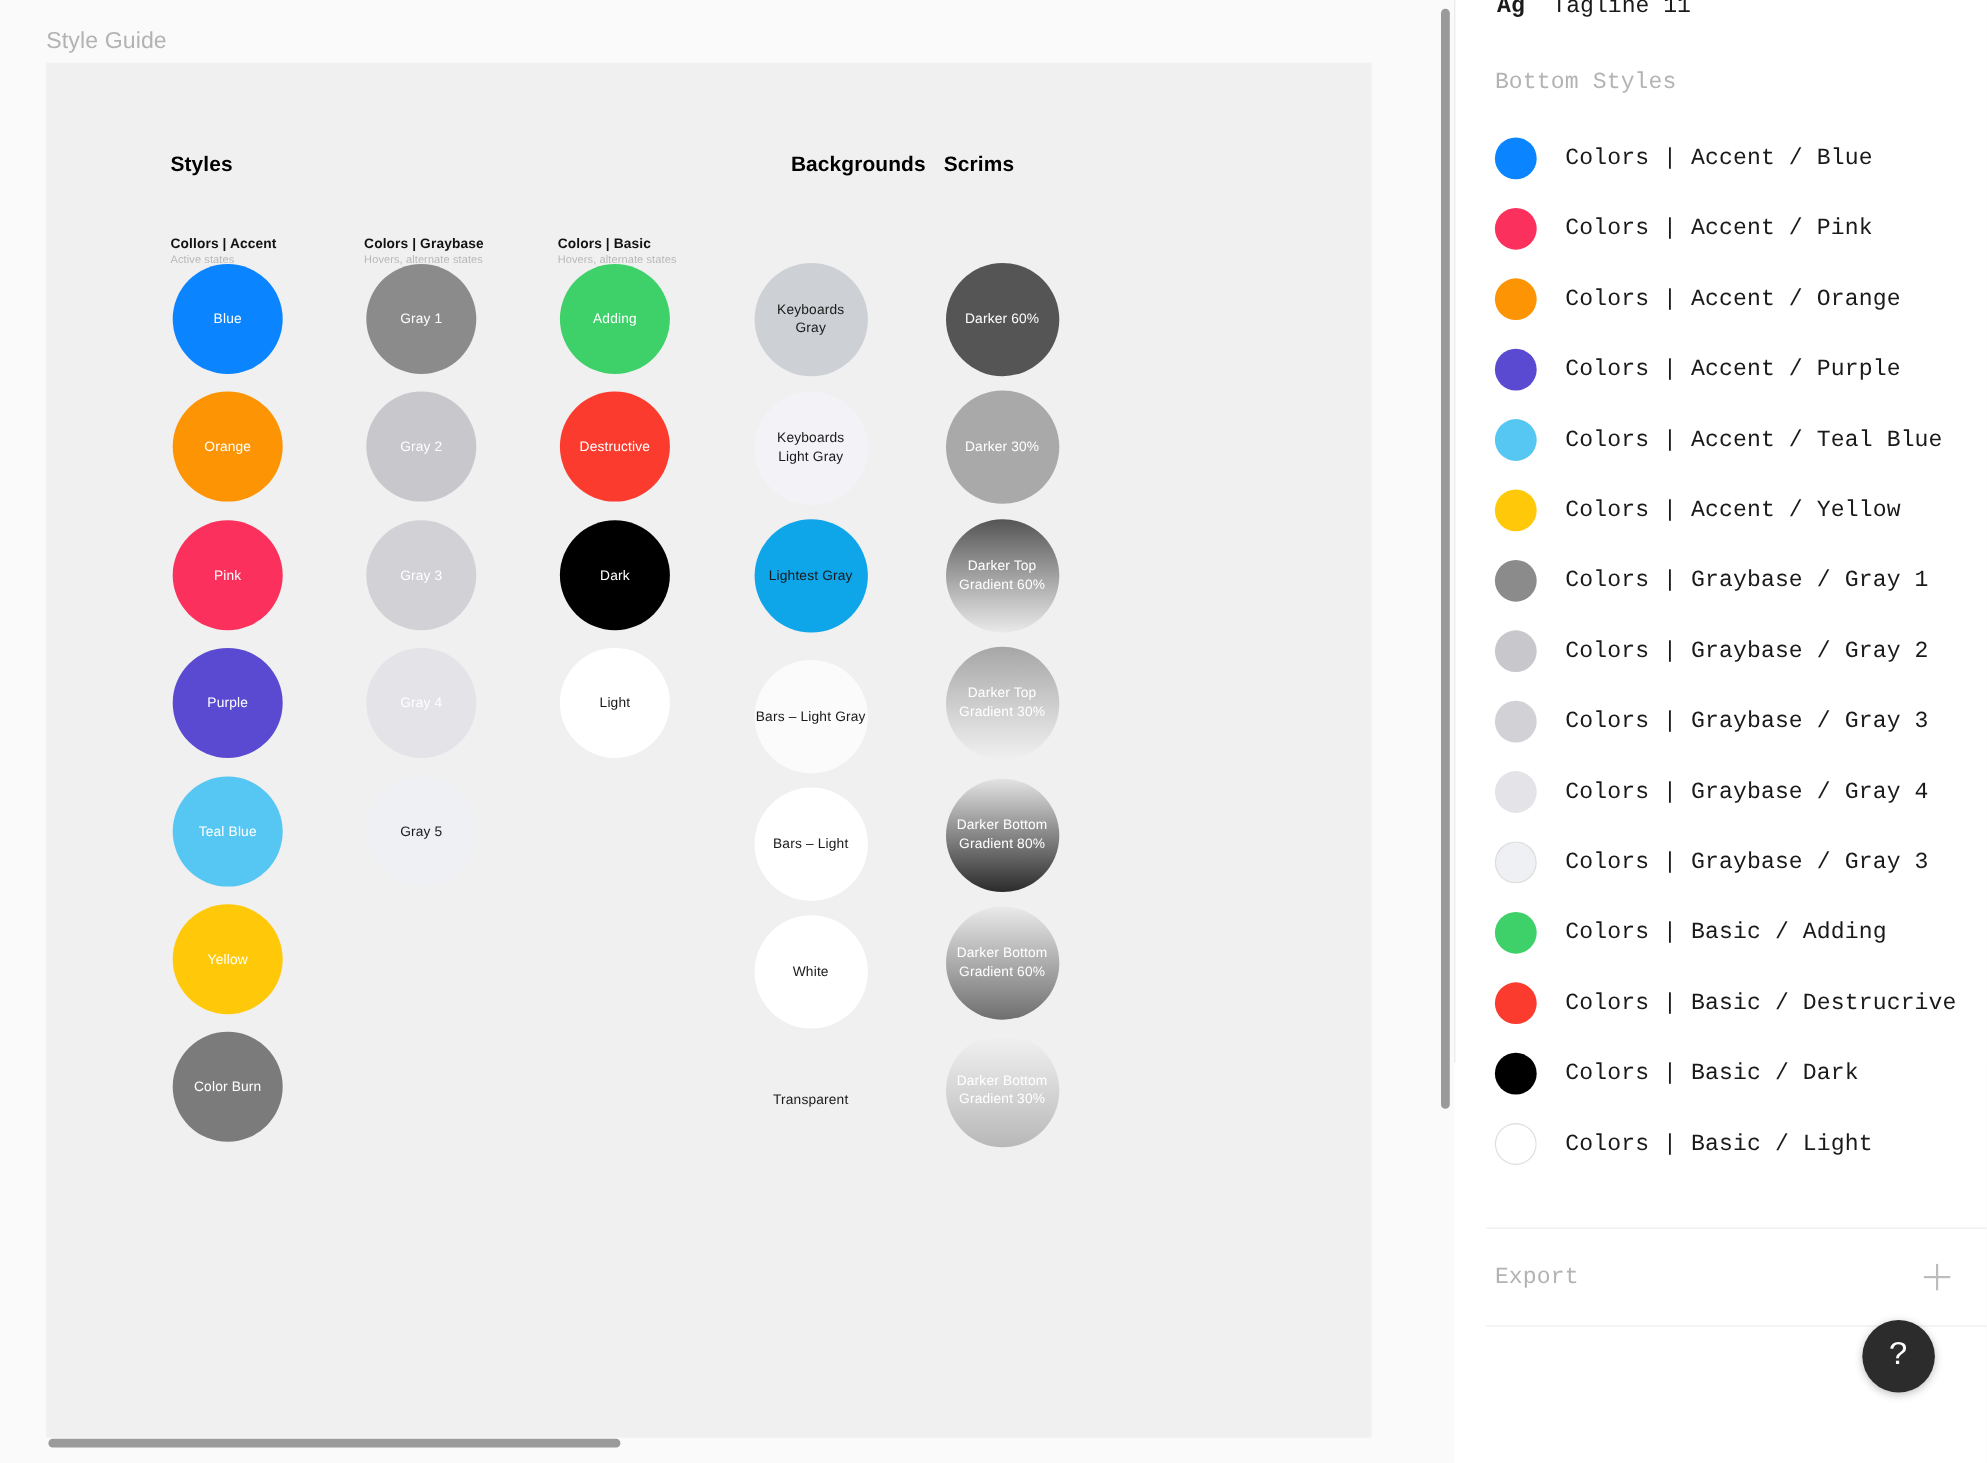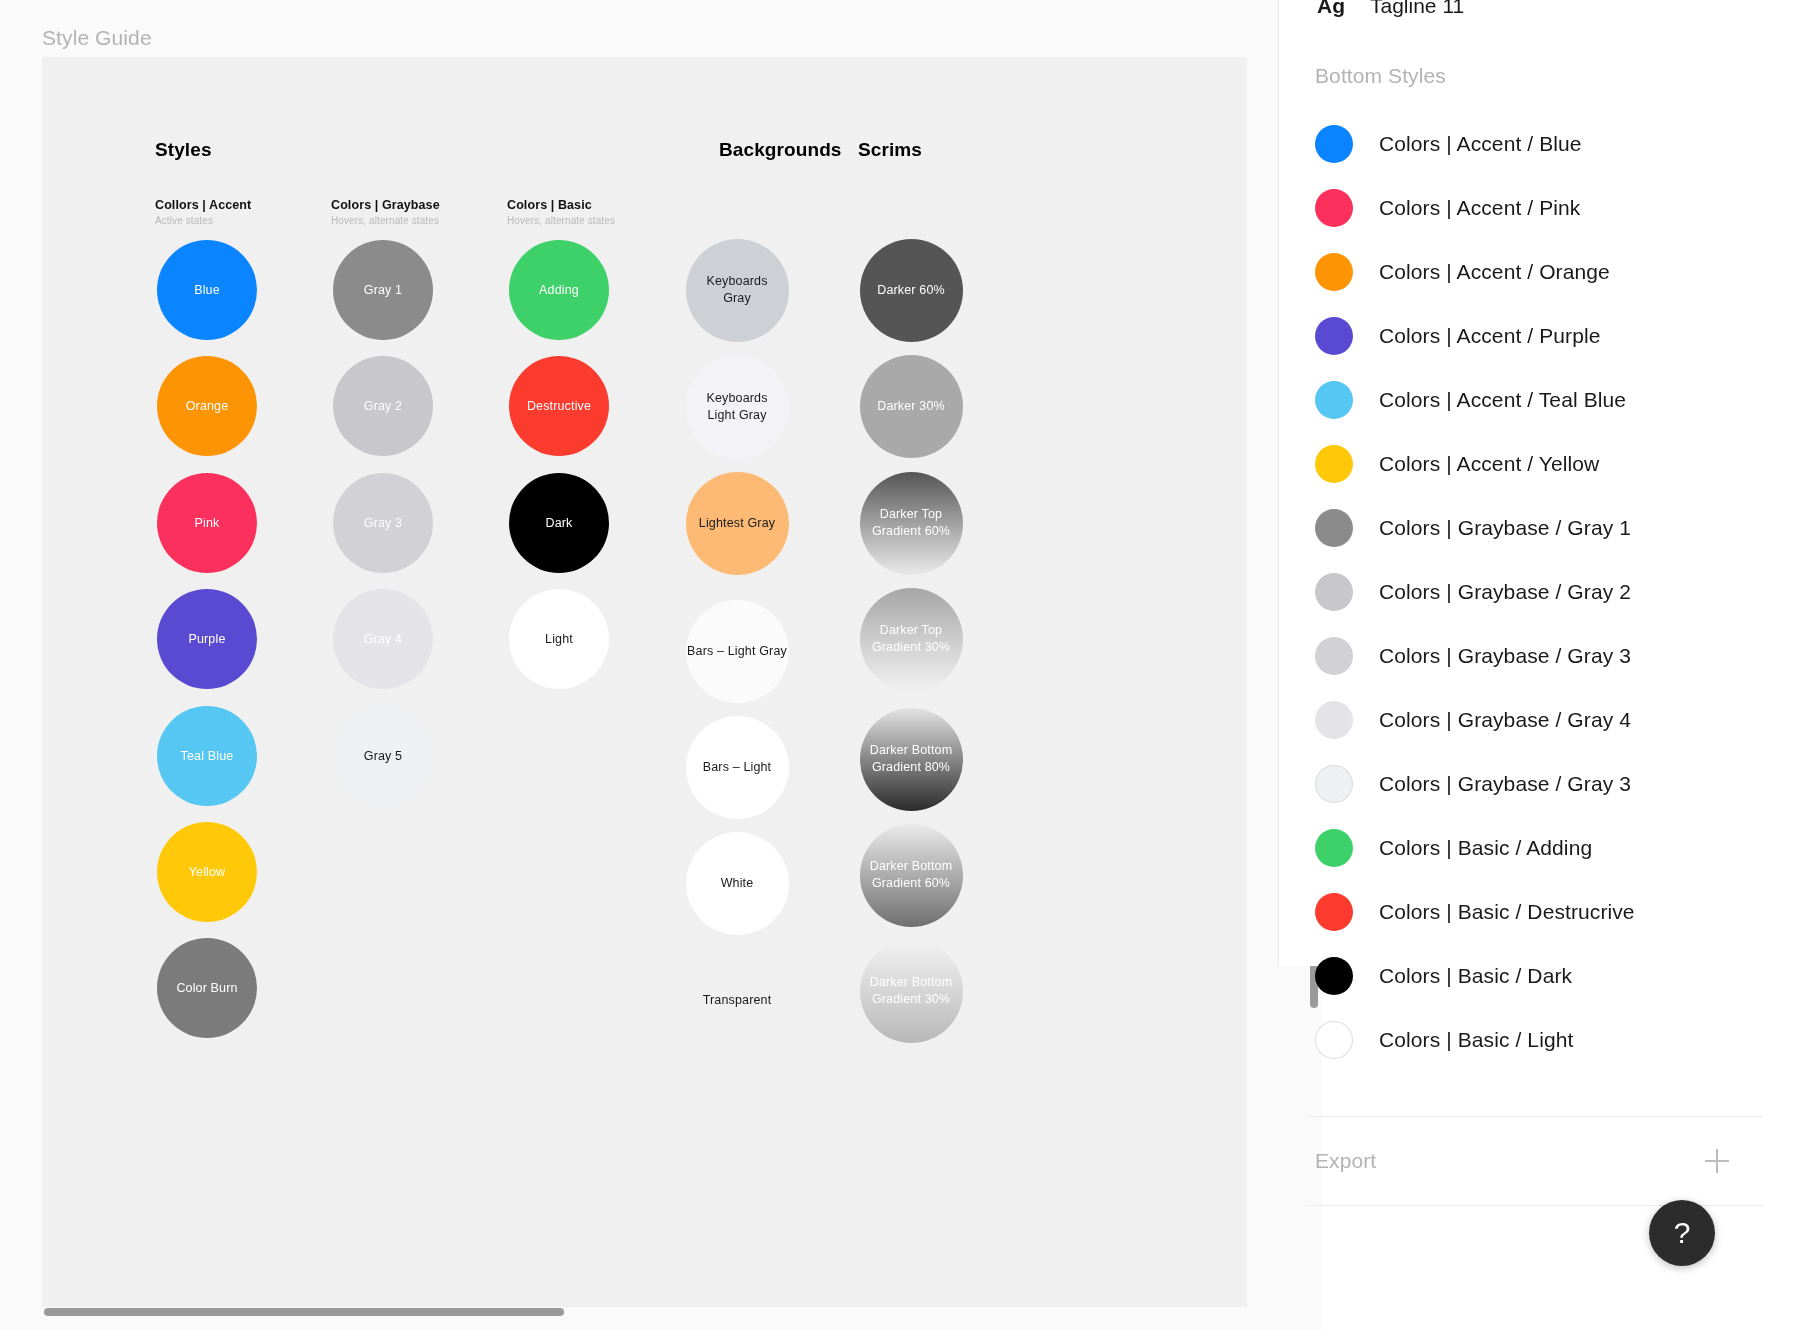--- a/index.html
+++ b/index.html
@@ -28,21 +28,21 @@
     width: 1205px; height: 1250px;
     background: #f0f0f0;
   }
 
   .section-head {
     position: absolute;
     font-size: 19px; font-weight: bold; color: #000;
     letter-spacing: .1px;
   }
   .col-label { position: absolute; }
-  .col-label .t1 { font-size: 12.5px; font-weight: bold; color: #111; letter-spacing: .1px; line-height: 16px;}
+  .col-label .t1 { font-size: 12.5px; font-weight: bold; color: #111; letter-spacing: .1px; line-height: 16px; margin-top: 16px;}
   .col-label .t2 { font-size: 10px; color: #b8b8b8; letter-spacing: .1px; line-height: 16px;}
 
   .swatch {
     position: absolute;
     border-radius: 50%;
     display: flex; align-items: center; justify-content: center;
     text-align: center;
     font-size: 12.5px;
     line-height: 17px;
     letter-spacing: .15px;
@@ -55,24 +55,25 @@
   }
   
   #vscroll-thumb {
     position: absolute; right: 4px; top: 8px;
     width: 8px; height: 1000px; border-radius: 4px;
     background: #9a9a9a;
   }
 
   
   #right-panel {
-    position: absolute; left: 1278px; top: 0;
+    position: absolute; left: 1322px; top: 0;
     width: 484px; height: 966px;
     background: #ffffff;
     border-left: 1px solid #e6e6e6;
+    font-family: Liberation Mono, monospace;
   }
   #type-row {
     position: absolute; left: 0; top: -16px;
     width: 484px; height: 44px;
     display: flex; align-items: center;
   }
   #type-ag {
     margin-left: 38px; font-size: 21px; font-weight: bold; color: #1a1a1a;
   }
   #type-name {
@@ -176,21 +177,21 @@
           <div class="swatch" style="left: 291px; top: 532px; width: 100px; height: 100px; background: rgb(227, 227, 232); color: rgb(255, 255, 255);">Gray 4</div>
           <div class="swatch" style="left: 291px; top: 649px; width: 100px; height: 100px; background: rgb(239, 240, 243); color: rgb(26, 26, 26);">Gray 5</div>
           <div class="swatch" style="left: 467px; top: 183px; width: 100px; height: 100px; background: rgb(62, 209, 106); color: rgb(255, 255, 255);">Adding</div>
           <div class="swatch" style="left: 467px; top: 299px; width: 100px; height: 100px; background: rgb(251, 59, 45); color: rgb(255, 255, 255);">Destructive</div>
           <div class="swatch" style="left: 467px; top: 416px; width: 100px; height: 100px; background: rgb(0, 0, 0); color: rgb(255, 255, 255);">Dark</div>
           <div class="swatch" style="left: 467px; top: 532px; width: 100px; height: 100px; background: rgb(255, 255, 255); color: rgb(26, 26, 26);">Light</div>
           <div class="swatch" style="left: 643.5px; top: 181.5px; width: 103px; height: 103px; background: rgb(205, 208, 213); color: rgb(26, 26, 26);">Keyboards
 Gray</div>
           <div class="swatch" style="left: 643.5px; top: 298.5px; width: 103px; height: 103px; background: rgb(243, 243, 247); color: rgb(26, 26, 26);">Keyboards
 Light Gray</div>
-          <div class="swatch" style="left: 643.5px; top: 414.5px; width: 103px; height: 103px; background: #fdba74; color: rgb(26, 26, 26);">Lightest Gray</div>
+          <div class="swatch" style="left: 643.5px; top: 414.5px; width: 103px; height: 103px; background: #0ea5e9; color: rgb(26, 26, 26);">Lightest Gray</div>
           <div class="swatch" style="left: 643.5px; top: 542.5px; width: 103px; height: 103px; background: rgb(251, 251, 251); color: rgb(26, 26, 26);">Bars – Light Gray</div>
           <div class="swatch" style="left: 643.5px; top: 658.5px; width: 103px; height: 103px; background: rgb(255, 255, 255); color: rgb(26, 26, 26);">Bars – Light</div>
           <div class="swatch" style="left: 643.5px; top: 774.5px; width: 103px; height: 103px; background: rgb(255, 255, 255); color: rgb(26, 26, 26);">White</div>
           <div class="swatch" style="left: 643.5px; top: 891.5px; width: 103px; height: 103px; background: transparent; color: rgb(26, 26, 26);">Transparent</div>
           <div class="swatch" style="left: 817.5px; top: 181.5px; width: 103px; height: 103px; background: rgb(85, 85, 85); color: rgb(255, 255, 255);">Darker 60%</div>
           <div class="swatch" style="left: 817.5px; top: 297.5px; width: 103px; height: 103px; background: rgb(169, 169, 169); color: rgb(255, 255, 255);">Darker 30%</div>
           <div class="swatch" style="left: 817.5px; top: 414.5px; width: 103px; height: 103px; background: linear-gradient(rgb(85, 85, 85) 0%, rgb(191, 191, 191) 70%, rgb(233, 233, 233) 100%); color: rgb(255, 255, 255);">Darker Top
 Gradient 60%</div>
           <div class="swatch" style="left: 817.5px; top: 530.5px; width: 103px; height: 103px; background: linear-gradient(rgb(166, 166, 166) 0%, rgb(216, 216, 216) 65%, rgb(240, 240, 240) 100%); color: rgb(255, 255, 255);">Darker Top
 Gradient 30%</div>

